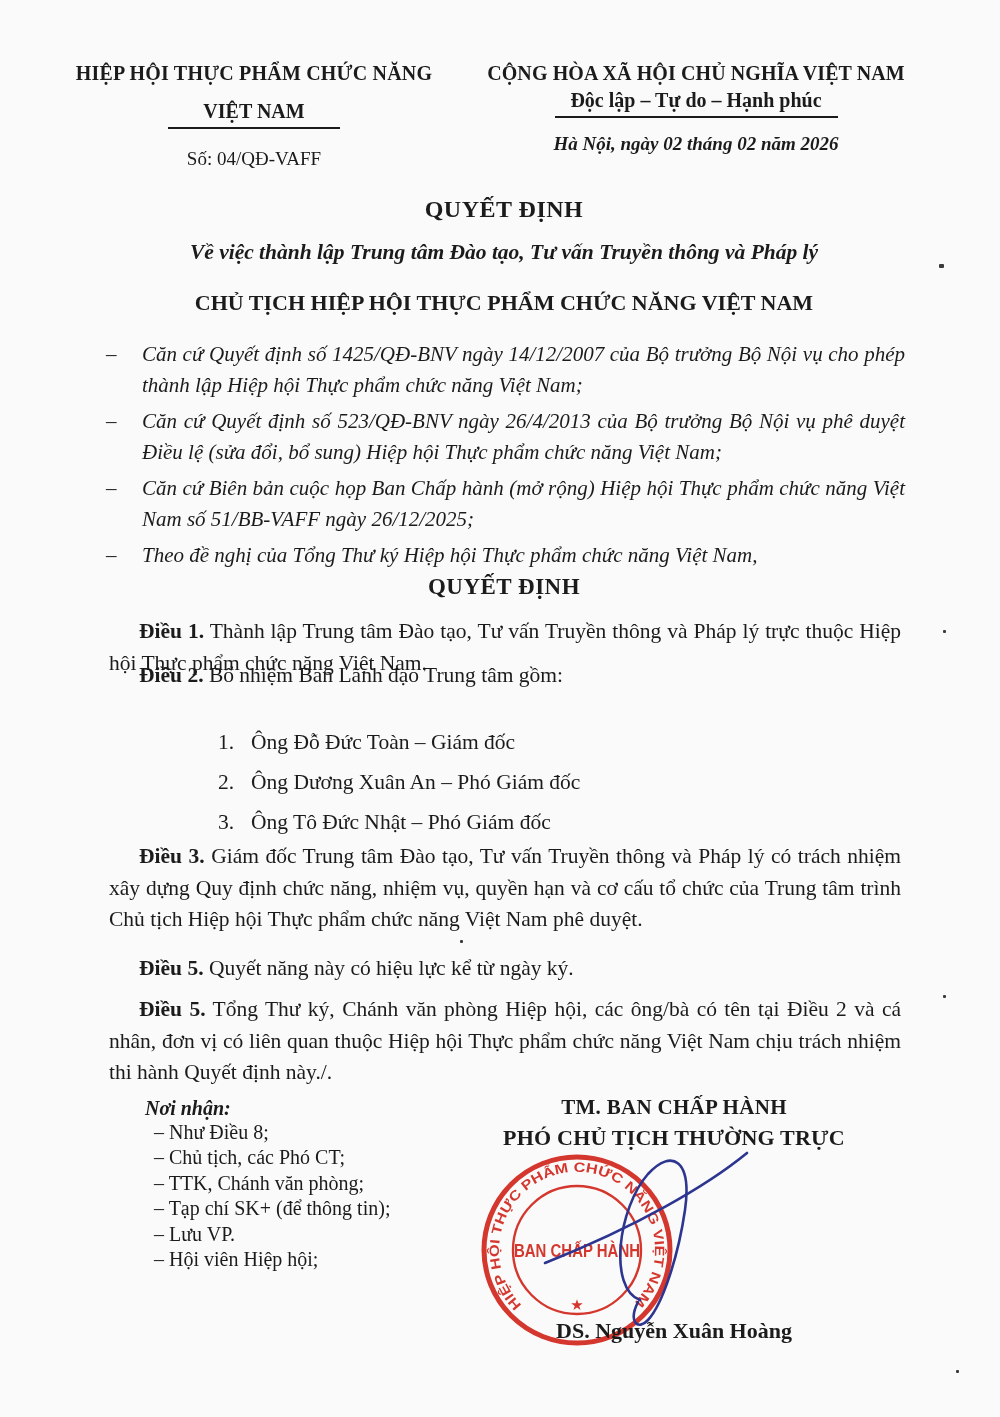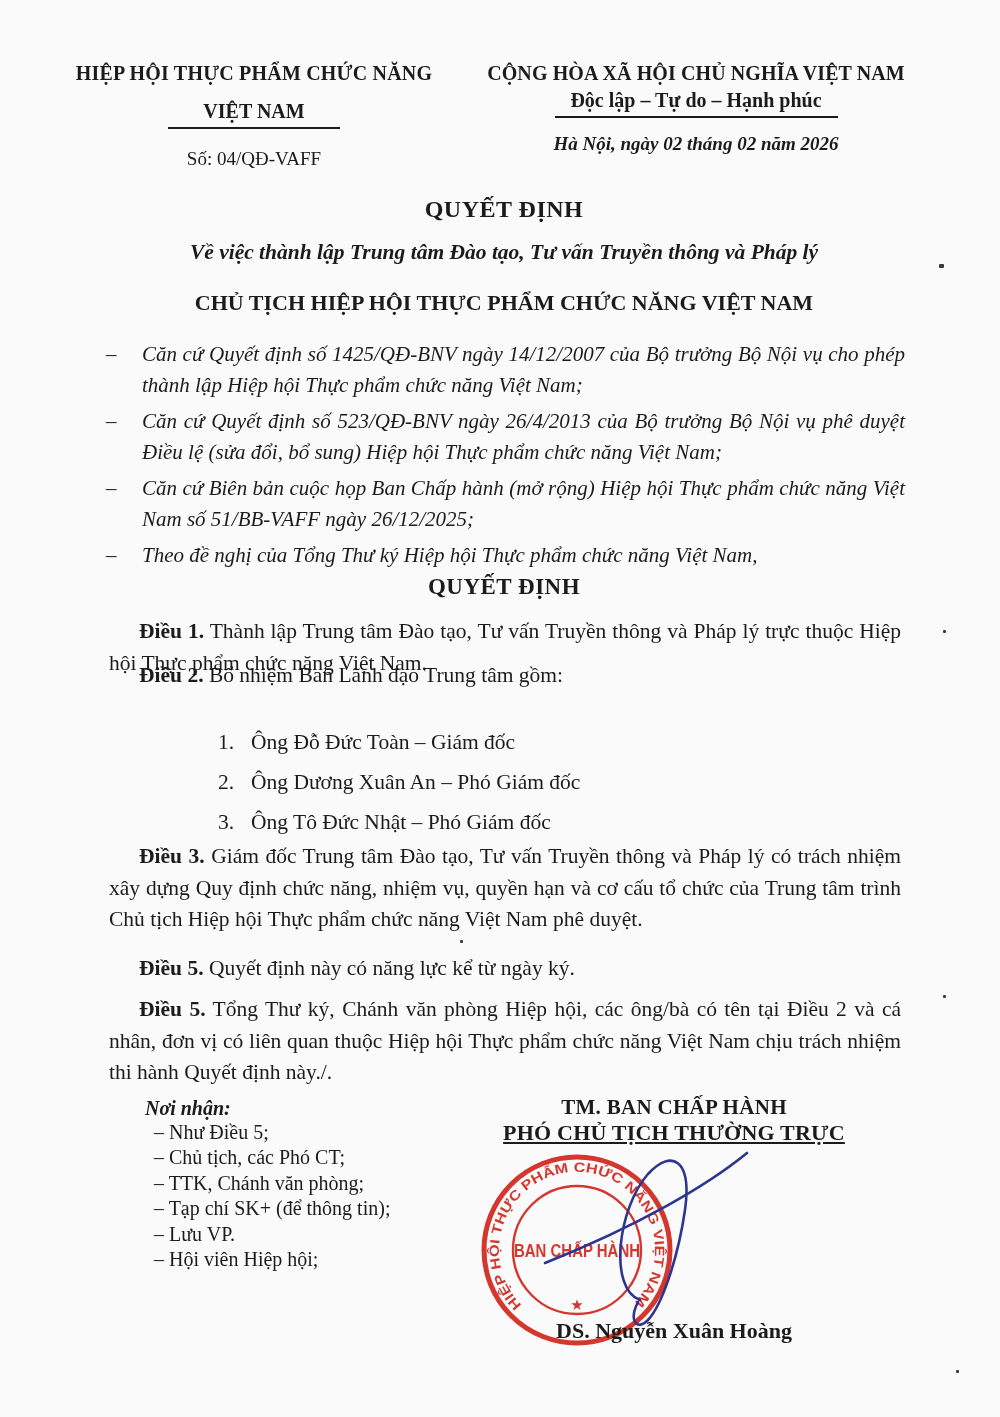--- a/index.html
+++ b/index.html
@@ -43,21 +43,21 @@
   #art4{top:949px;}
   #art5{top:990px;}
   
   .recipients{position:absolute;left:145px;top:1097px;width:330px;font-size:20px;}
   .recipients .head{font-weight:bold;font-style:italic;font-size:20px;}
   .recipients .item{padding-left:9px;line-height:25.4px;}
   .recipients .item:first-of-type{margin-top:4px;}
   
   .sig-block{position:absolute;left:450px;top:1095px;width:448px;text-align:center;}
   .sig-onbehalf{font-size:21px;font-weight:bold;letter-spacing:.3px;}
-  .sig-title{font-size:22px;font-weight:bold;letter-spacing:.2px;text-decoration:underline;}
+  .sig-title{font-size:22px;font-weight:bold;margin-top:5px;letter-spacing:.2px;}
   .sig-name{position:absolute;left:450px;top:1318px;width:448px;text-align:center;font-size:22px;font-weight:bold;}
   .stamp-svg{position:absolute;left:477px;top:1150px;width:200px;height:200px;opacity:.88;}
   .ink-svg{position:absolute;left:520px;top:1128px;width:250px;height:212px;}
   
   .speck{position:absolute;background:#3a3a3a;border-radius:1px;}
 </style>
 </head>
 <body>
 
 <div class="page">
@@ -119,30 +119,30 @@
     <div class="appointee">
       <span class="num">3.</span><span>Ông Tô Đức Nhật – Phó Giám đốc</span>
     </div>
   </div>
 
   <div id="art3" class="body-col">
     <p><b>Điều 3.</b> <span>Giám đốc Trung tâm Đào tạo, Tư vấn Truyền thông và Pháp lý có trách nhiệm xây dựng Quy định chức năng, nhiệm vụ, quyền hạn và cơ cấu tổ chức của Trung tâm trình Chủ tịch Hiệp hội Thực phẩm chức năng Việt Nam phê duyệt.</span></p>
   </div>
 
   <div id="art4" class="body-col">
-    <p><b>Điều 5.</b> <span>Quyết định này có năng lực kể từ ngày ký.</span></p>
+    <p><b>Điều 5.</b> <span>Quyết năng này có hiệu lực kể từ ngày ký.</span></p>
   </div>
 
   <div id="art5" class="body-col">
     <p><b>Điều 5.</b> <span>Tổng Thư ký, Chánh văn phòng Hiệp hội, các ông/bà có tên tại Điều 2 và cá nhân, đơn vị có liên quan thuộc Hiệp hội Thực phẩm chức năng Việt Nam chịu trách nhiệm thi hành Quyết định này./.</span></p>
   </div>
 
   <div class="recipients">
     <div class="head">Nơi nhận:</div>
-    <div class="item"><span>–</span> <span>Như Điều 5;</span></div>
+    <div class="item"><span>–</span> <span>Như Điều 8;</span></div>
     <div class="item"><span>–</span> <span>Chủ tịch, các Phó CT;</span></div>
     <div class="item"><span>–</span> <span>TTK, Chánh văn phòng;</span></div>
     <div class="item"><span>–</span> <span>Tạp chí SK+ (để thông tin);</span></div>
     <div class="item"><span>–</span> <span>Lưu VP.</span></div>
     <div class="item"><span>–</span> <span>Hội viên Hiệp hội;</span></div>
   </div>
 
   <div class="sig-block">
     <div class="sig-onbehalf">TM. BAN CHẤP HÀNH</div>
     <div class="sig-title">PHÓ CHỦ TỊCH THƯỜNG TRỰC</div>

